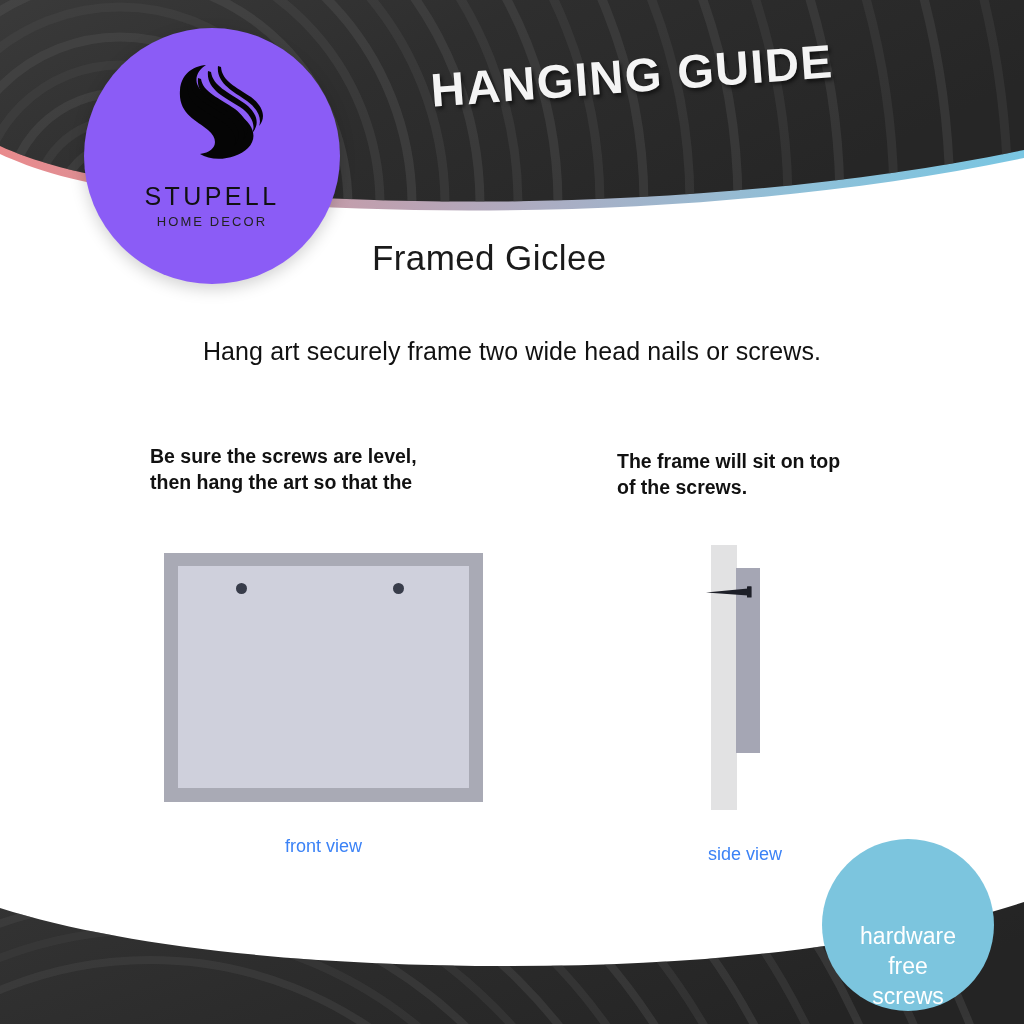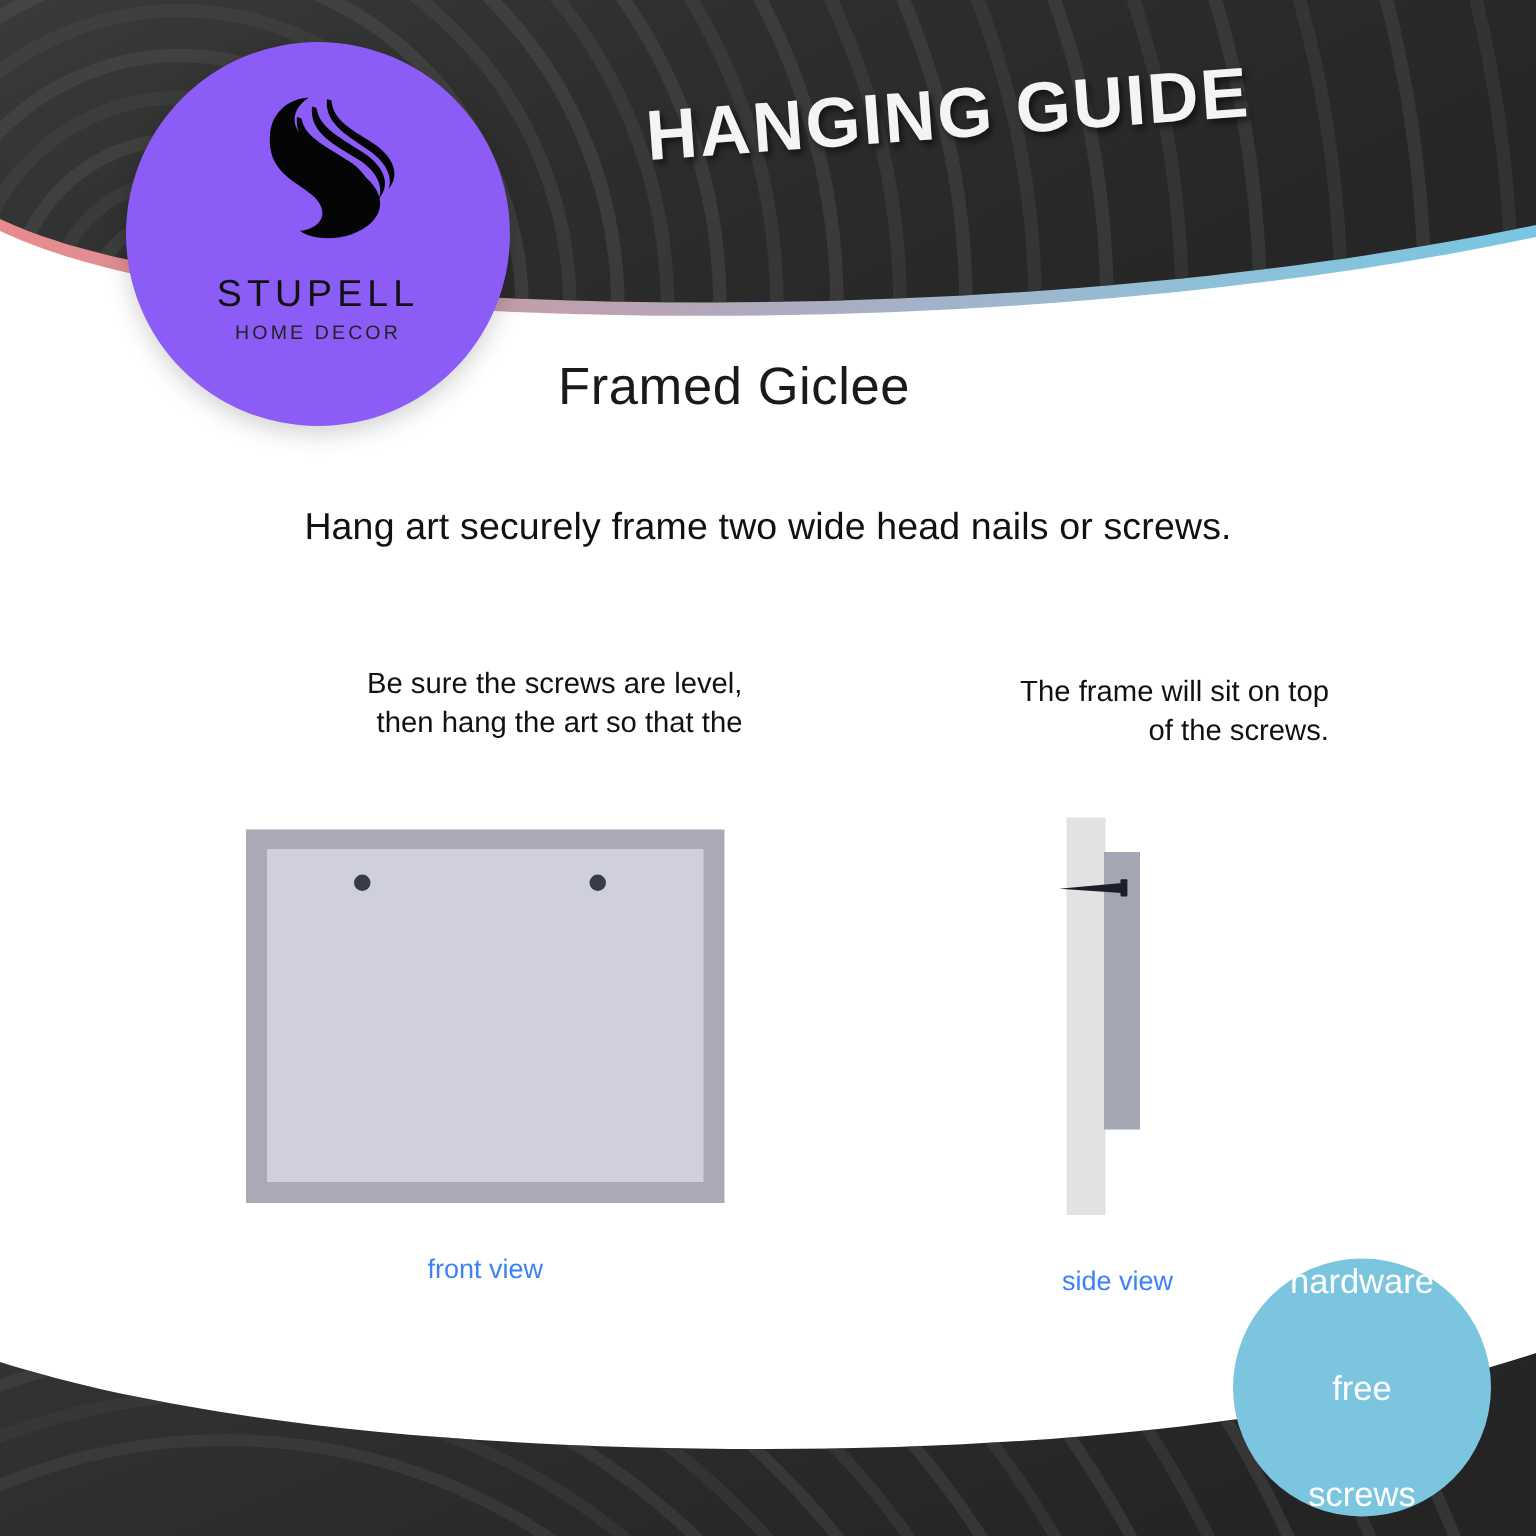--- a/index.html
+++ b/index.html
@@ -116,28 +116,28 @@
     color: #111111;
     font-weight: 500;
     letter-spacing: 0.1px;
   }
 
   
   .panel {
     position: absolute;
   }
   .panel-left  { left: 150px; top: 443px; width: 345px; }
-  .panel-right { left: 586px; top: 448px; width: 300px; }
+  .panel-right { left: 617px; top: 448px; width: 300px; }
 
   .panel-text {
-    text-align: right;
+    text-align: left;
     font-size: 19.5px;
     line-height: 26px;
     color: #111111;
-    font-weight: 400;
+    font-weight: 700;
   }
 
   
   .front-fig {
     position: absolute;
     left: 164px;
     top: 553px;
     width: 319px;
     height: 249px;
     background: #a9aab5;
@@ -209,26 +209,25 @@
     left: 822px;
     top: 839px;
     width: 172px;
     height: 172px;
     border-radius: 50%;
     background: #7cc5de;
     z-index: 8;
     display: flex;
     flex-direction: column;
     align-items: center;
-    justify-content: space-between;
+    justify-content: flex-end;
     color: #ffffff;
     font-size: 23px;
     line-height: 30px;
     font-weight: 400;
-    gap: 14px;
   }
   .hw-badge span { display: block; }
 </style>
 </head>
 <body>
 
 <div id="page">
 
   <div class="top-band-wrap">
     <svg width="1024" height="230" viewBox="0 0 1024 230" xmlns="http://www.w3.org/2000/svg">

